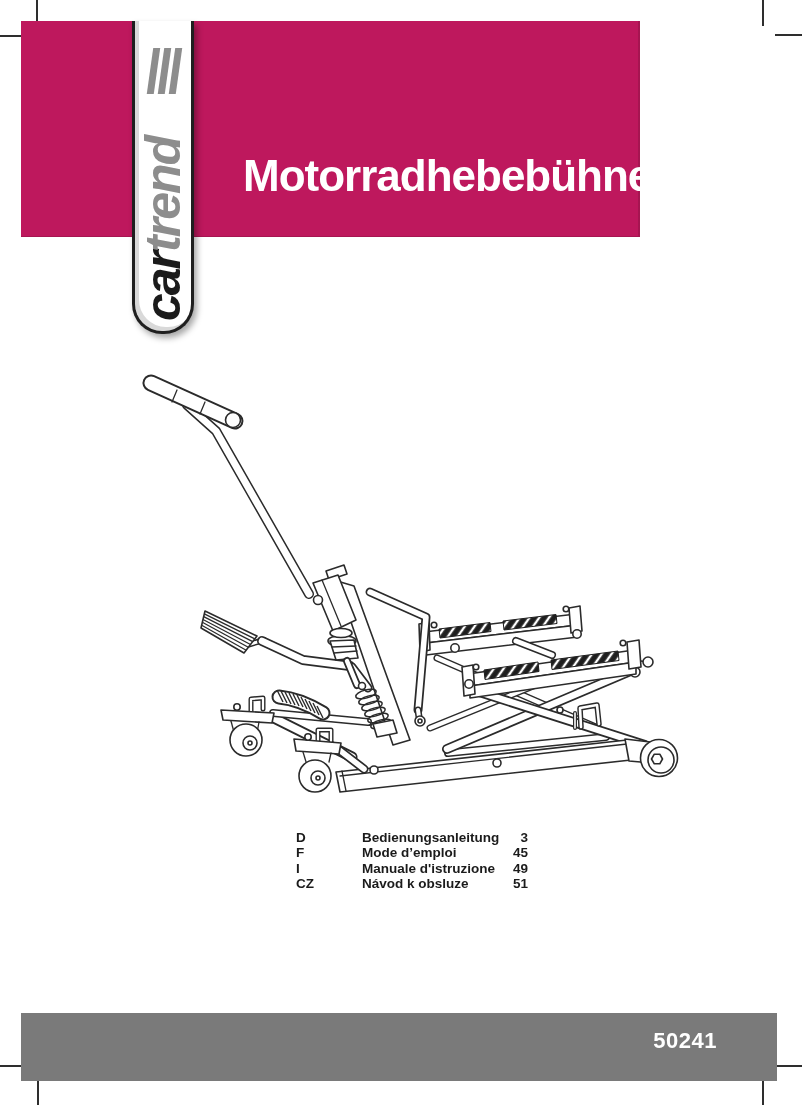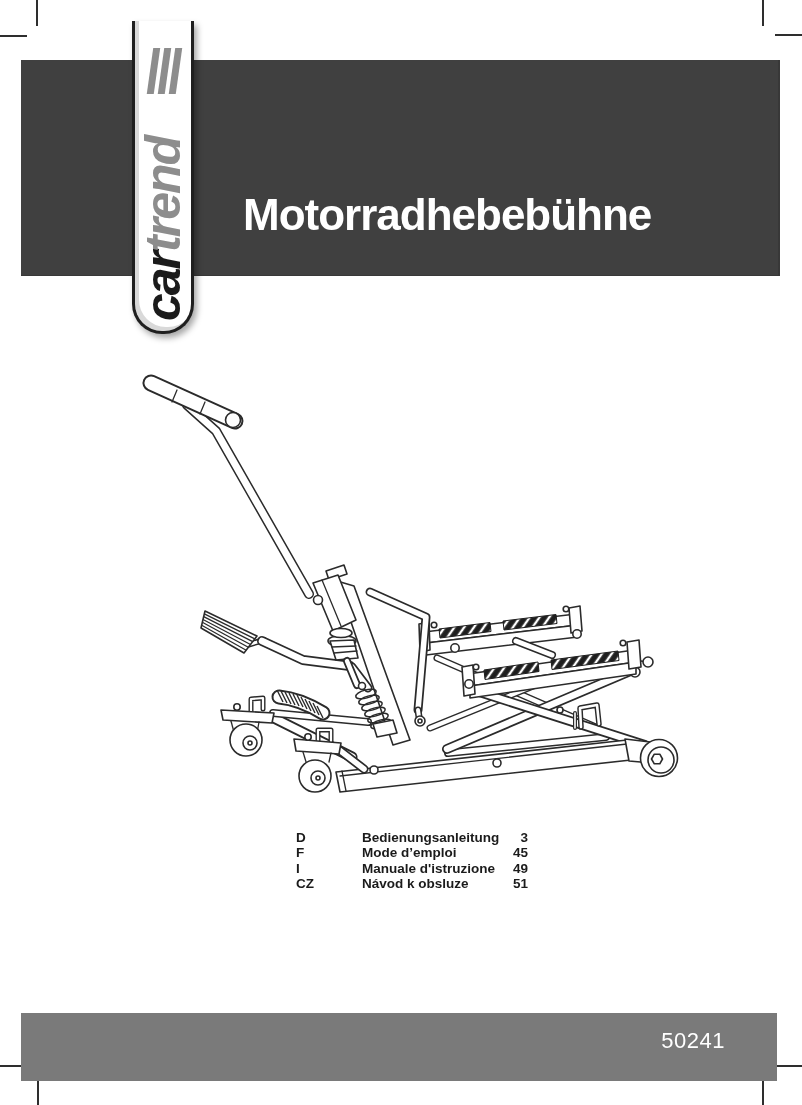--- a/index.html
+++ b/index.html
@@ -3,22 +3,22 @@
 <meta charset="utf-8">
 <style>
   html,body{margin:0;padding:0;background:#ffffff;}
   .page{position:relative;width:802px;height:1105px;background:#ffffff;overflow:hidden;
         font-family:"Liberation Sans",sans-serif;}
 
   
   .crop{position:absolute;background:#2e2e2e;}
 
   
-  .band-top{position:absolute;left:21px;top:21px;width:759px;height:216px;background:#404040;
-            box-shadow:inset -2px -1px 0 rgba(0,0,0,0.12);margin-top:39px;}
+  .band-top{position:absolute;left:21px;top:21px;width:619px;height:216px;background:#be185d;
+            box-shadow:inset -2px -1px 0 rgba(0,0,0,0.12);}
   .title{position:absolute;left:222px;top:130px;font-size:44px;font-weight:700;color:#ffffff;
          letter-spacing:-1px;white-space:nowrap;}
 
   
   .logo-pill{position:absolute;left:132px;top:21px;width:62px;height:313px;background:#ffffff;
              border:3px solid #1f1f1f;border-top:none;border-radius:0 0 30px 30px;
              box-shadow:3px 4px 6px rgba(0,0,0,0.35), inset 4px -4px 0 rgba(0,0,0,0.15);
              z-index:5;box-sizing:border-box;}
   .logo-rot{position:absolute;left:2px;top:308px;width:244px;height:52px;transform-origin:0 0;
             transform:rotate(-90deg);display:flex;align-items:center;padding-left:8px;box-sizing:border-box;}
@@ -29,21 +29,21 @@
   .logo-stripes{position:absolute;left:15px;top:27px;display:flex;gap:4px;}
   .logo-stripes span{display:block;width:7px;height:46px;background:#8d8d8d;transform:skewX(-8deg);}
 
   
   .toc{position:absolute;left:296px;top:830px;font-size:13.5px;font-weight:700;color:#1b1b1b;}
   .toc-row{display:grid;grid-template-columns:66px 144px 22px;height:15.4px;line-height:15.4px;}
   .toc-page{text-align:right;}
 
   
   .band-bottom{position:absolute;left:21px;top:1013px;width:756px;height:68px;background:#7a7a7a;}
-  .product-number{position:absolute;top:15px;right:52px;font-size:22px;font-weight:400;
+  .product-number{position:absolute;top:15px;right:60px;font-size:22px;font-weight:700;
                   color:#ffffff;letter-spacing:0.5px;}
 
   
   .illu{position:absolute;left:0;top:0;}
   .part{fill:#ffffff;stroke:#2b2b2b;stroke-width:1.6;stroke-linejoin:round;}
   .ln{fill:none;stroke:#2b2b2b;stroke-width:1.3;stroke-linecap:round;}
   .tube-o{fill:none;stroke:#2b2b2b;stroke-linecap:round;stroke-linejoin:round;}
   .tube-i{fill:none;stroke:#ffffff;stroke-linecap:round;stroke-linejoin:round;}
 </style>
 </head>

